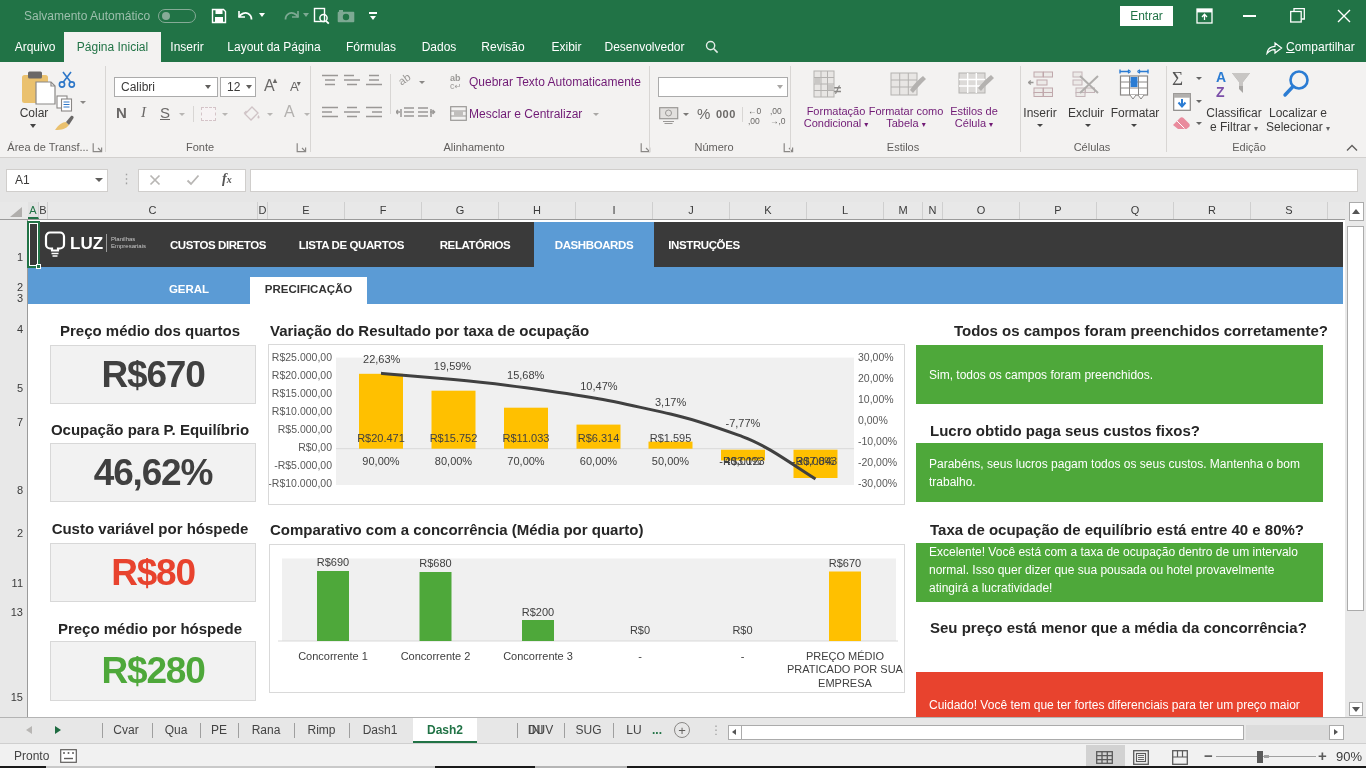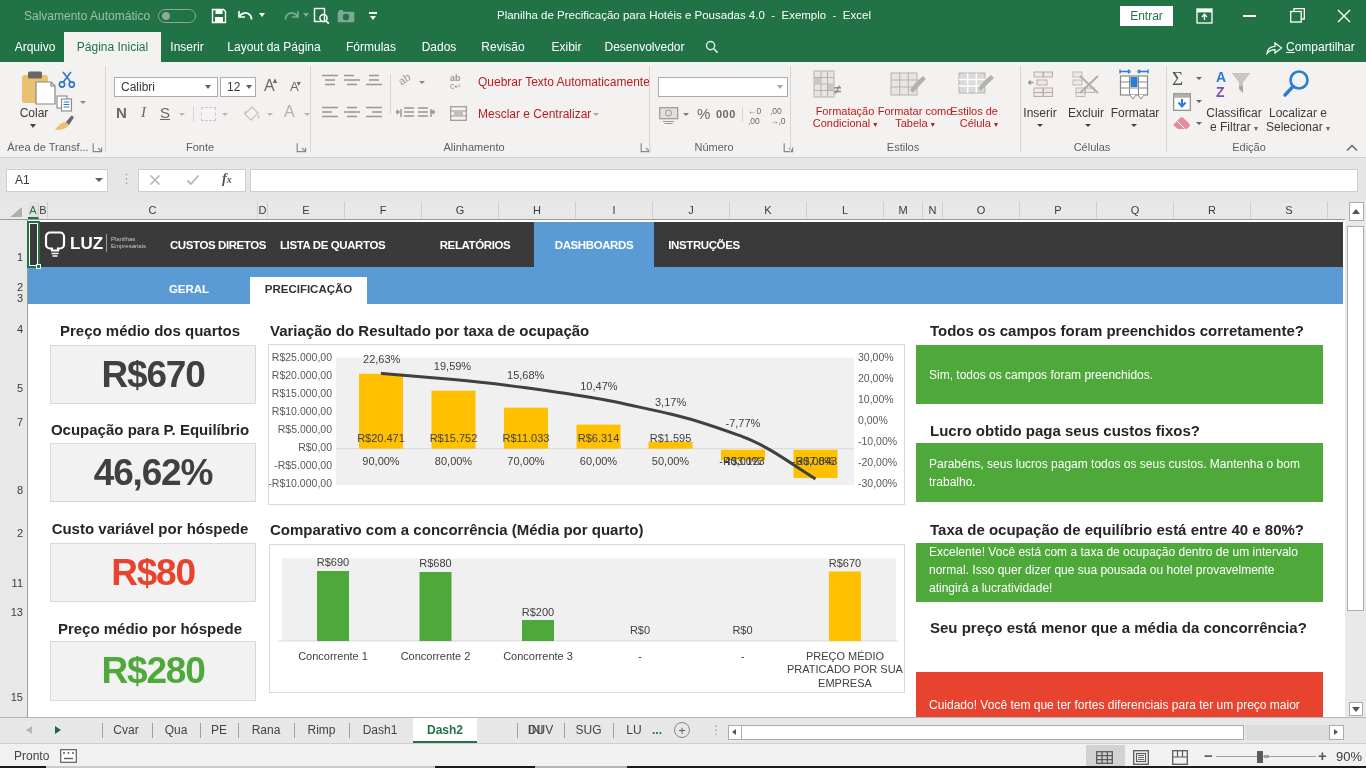--- a/index.html
+++ b/index.html
@@ -8,21 +8,21 @@
 .abs{position:absolute;}
 .wt{color:#fff;}
 
 #titlebar{left:0;top:0;width:1366px;height:32px;background:#217346;}
 #tabsrow{left:0;top:32px;width:1366px;height:30px;background:#217346;}
 .rtab{position:absolute;top:0;height:30px;line-height:30px;color:#fff;font-size:12px;text-align:center;}
 #ribbon{left:0;top:62px;width:1366px;height:96px;background:#f3f2f1;border-bottom:1px solid #d2d0ce;}
 .gsep{position:absolute;top:4px;height:86px;width:1px;background:#d8d6d4;}
 .glabel{position:absolute;top:79px;height:16px;font-size:11px;color:#605e5c;text-align:center;}
 .launch{position:absolute;top:80px;width:12px;height:12px;color:#8a8886;font-size:9px;}
-.dis{color:#b91c1c;margin-left:9px;}
+.dis{color:#701a75;}
 .dk{color:#3b3a39;}
 
 #fbar{left:0;top:158px;width:1366px;height:44px;background:#e6e6e6;}
 
 #colhead{left:0;top:202px;width:1366px;height:18px;background:#e8e8e8;border-bottom:1px solid #9b9b9b;}
 .chd{position:absolute;top:0;height:17px;line-height:17px;font-size:11px;color:#3b3b3b;text-align:center;border-right:1px solid #cfcfcf;}
 
 #grid{left:0;top:220px;width:1366px;height:497px;background:#fff;}
 #gutter{position:absolute;left:0;top:0;width:28px;height:497px;background:#e8e8e8;border-right:1px solid #9b9b9b;}
 .rnum{position:absolute;right:4px;font-size:11px;color:#3b3b3b;width:22px;text-align:right;}
@@ -72,21 +72,20 @@
       <path d="M13 13.8 L15.8 16.6" stroke="#fff" stroke-width="1.8"></path>
     </svg>
 
   <svg class="abs" style="left:337px;top:10px;" width="18" height="13" viewBox="0 0 18 13">
       <rect x="0.7" y="1.7" width="16.6" height="10.6" rx="1" fill="#7da993"></rect>
       <circle cx="9" cy="7" r="3.2" fill="#217346"></circle>
       <rect x="2" y="0" width="4" height="2.4" fill="#7da993"></rect>
     </svg>
   <span class="abs" style="left:369px;top:12px;width:8px;height:1.6px;background:#fff;"></span>
   <span class="abs" style="left:370px;top:16px;width:0;height:0;border-left:3.5px solid transparent;border-right:3.5px solid transparent;border-top:4px solid #fff;"></span>
-  <span class="abs" style="left:497px;top:9px;font-size:11.5px;color:#fff;">Planilha de Precificação para Hotéis e Pousadas 4.0&nbsp; -&nbsp; Exemplo&nbsp; -&nbsp; Excel</span>
   <span class="abs" style="left:1120px;top:6px;width:53px;height:20px;background:#fff;color:#217346;font-size:12px;text-align:center;line-height:20px;">Entrar</span>
 
   <svg class="abs" style="left:1196px;top:8px;" width="17" height="16" viewBox="0 0 17 16">
       <rect x="1" y="1" width="15" height="14" fill="none" stroke="#fff" stroke-width="1.3"></rect>
       <rect x="1" y="1" width="15" height="3.4" fill="#fff"></rect>
       <path d="M8.5 12 L8.5 6.5 M6 9 L8.5 6.2 L11 9" fill="none" stroke="#fff" stroke-width="1.3"></path>
     </svg>
   <span class="abs" style="left:1243px;top:15px;width:13px;height:1.6px;background:#fff;"></span>
   <svg class="abs" style="left:1290px;top:8px;" width="15" height="15" viewBox="0 0 15 15">
       <rect x="0.7" y="3.5" width="10.5" height="10.5" fill="none" stroke="#fff" stroke-width="1.3"></rect>
@@ -241,21 +240,21 @@
       <rect x="1" y="3" width="26" height="22" fill="#e8e6e4" stroke="#b4b2b0" stroke-width="1"></rect>
       <path d="M1 10h26M1 17h26M9.7 3v22M18.3 3v22" stroke="#b4b2b0" stroke-width="1"></path>
       <path d="M20 20 C24 14 28 10 33 6 L36 9 C31 14 27 18 23 23 Z" fill="#b4b2b0"></path>
     </svg>
   <span class="abs dis" style="left:862px;top:43px;width:88px;text-align:center;font-size:11px;">Formatar como<br>Tabela <span style="font-size:8px;">▾</span></span>
   <svg class="abs" style="left:958px;top:8px;" width="38" height="32" viewBox="0 0 38 32">
       <rect x="1" y="3" width="26" height="20" fill="#dcdad8" stroke="#b4b2b0" stroke-width="1"></rect>
       <path d="M1 9.5h26M1 16h26M9.7 3v20M18.3 3v20" stroke="#fff" stroke-width="1.4"></path>
       <path d="M20 18 C24 13 28 9 33 5 L36 8 C31 13 27 16 23 21 Z" fill="#b4b2b0"></path>
     </svg>
-  <span class="abs dis" style="left:911px;top:43px;width:78px;text-align:right;font-size:11px;">Estilos de<br>Célula <span style="font-size:8px;">▾</span></span>
+  <span class="abs dis" style="left:935px;top:43px;width:78px;text-align:center;font-size:11px;">Estilos de<br>Célula <span style="font-size:8px;">▾</span></span>
   <span class="glabel" style="left:853px;width:100px;">Estilos</span>
   <div class="gsep" style="left:1020px;"></div>
 
   <svg class="abs" style="left:1028px;top:9px;" width="26" height="26" viewBox="0 0 26 26">
       <g fill="#eceae8" stroke="#c0a8ac" stroke-width="1">
         <rect x="6" y="1" width="9" height="5"></rect>
         <rect x="15.5" y="1" width="9" height="5"></rect>
         <rect x="9" y="9" width="10" height="5"></rect>
         <rect x="6" y="17" width="9" height="5"></rect>
         <rect x="15.5" y="17" width="9" height="5"></rect>
@@ -382,21 +381,21 @@
 
 <svg class="abs" style="left:42px;top:229px;" width="105" height="31" viewBox="0 0 105 31">
   <path d="M8 3.5 h10 a4 4 0 0 1 4 4 v8 a4 4 0 0 1 -4 4 h-2 v2 h-6 v-2 h-2 a4 4 0 0 1 -4-4 v-8 a4 4 0 0 1 4-4 z" fill="none" stroke="#fff" stroke-width="2.2"></path>
   <path d="M9.5 24.5h7M10.5 27h5" stroke="#fff" stroke-width="1.6"></path>
   <text x="28" y="20" font-size="17" font-weight="bold" fill="#fff" font-family="Liberation Sans">LUZ</text>
   <rect x="64" y="5" width="1" height="18" fill="#9a9a9a"></rect>
   <text x="69" y="12" font-size="6" fill="#c8c8c8" font-family="Liberation Sans">Planilhas</text>
   <text x="69" y="19" font-size="6" fill="#c8c8c8" font-family="Liberation Sans">Empresariais</text>
 </svg>
 <span class="abs wt" style="left:153px;top:239px;width:130px;text-align:center;font-weight:bold;font-size:11.5px;letter-spacing:-0.4px;">CUSTOS DIRETOS</span>
-<span class="abs wt" style="left:280px;top:239px;width:130px;text-align:left;font-weight:bold;font-size:11.5px;letter-spacing:-0.4px;">LISTA DE QUARTOS</span>
+<span class="abs wt" style="left:274px;top:239px;width:130px;text-align:right;font-weight:bold;font-size:11.5px;letter-spacing:-0.4px;">LISTA DE QUARTOS</span>
 <span class="abs wt" style="left:410px;top:239px;width:130px;text-align:center;font-weight:bold;font-size:11.5px;letter-spacing:-0.4px;">RELATÓRIOS</span>
 <span class="abs wt" style="left:534px;top:239px;width:120px;text-align:center;font-weight:bold;font-size:11.5px;letter-spacing:-0.4px;">DASHBOARDS</span>
 <span class="abs wt" style="left:644px;top:239px;width:120px;text-align:center;font-weight:bold;font-size:11.5px;letter-spacing:-0.4px;">INSTRUÇÕES</span>
 <span class="abs wt" style="left:154px;top:283px;width:70px;text-align:center;font-weight:bold;font-size:11.5px;">GERAL</span>
 <div class="abs" style="left:250px;top:276.5px;width:117px;height:27px;background:#fff;"></div>
 <span class="abs" style="left:250px;top:283px;width:117px;text-align:center;font-weight:bold;font-size:11.5px;color:#333;">PRECIFICAÇÃO</span>
 
 <div class="abs" style="left:27px;top:220.5px;width:13px;height:47px;border:2px solid #217346;box-shadow:inset 0 0 0 1px #fff;"></div>
 <div class="abs" style="left:36px;top:264px;width:5px;height:5px;background:#217346;border:1px solid #fff;"></div>
 
@@ -491,21 +490,21 @@
     <text x="268" y="114.5">Concorrente 3</text>
         <text x="370" y="114.5">-</text>
     <text x="472.5" y="114.5">-</text>
     <text x="575" y="114.5">PREÇO MÉDIO</text>
     <text x="575" y="128">PRATICADO POR SUA</text>
     <text x="575" y="141.5">EMPRESA</text>
   </g>
 </svg>
 </div>
 
-<span class="qtitle" style="top:322px;">Todos os campos foram preenchidos corretamente?</span>
+<span class="qtitle" style="top:322px;margin-left:24px;">Todos os campos foram preenchidos corretamente?</span>
 <div class="qbox green" style="top:345px;height:59px;padding-top:21px;">Sim, todos os campos foram preenchidos.</div>
 <span class="qtitle" style="top:422px;">Lucro obtido paga seus custos fixos?</span>
 <div class="qbox green" style="top:443px;height:59px;padding-top:12px;">Parabéns, seus lucros pagam todos os seus custos. Mantenha o bom trabalho.</div>
 <span class="qtitle" style="top:521px;">Taxa de ocupação de equilíbrio está entre 40 e 80%?</span>
 <div class="qbox green" style="top:543px;height:59px;padding-top:0;">Excelente! Você está com a taxa de ocupação dentro de um intervalo normal. Isso quer dizer que sua pousada ou hotel provavelmente atingirá a lucratividade!</div>
 <span class="qtitle" style="top:619px;">Seu preço está menor que a média da concorrência?</span>
 <div class="qbox red" style="top:672px;height:60px;padding-top:24px;">Cuidado! Você tem que ter fortes diferenciais para ter um preço maior que a média de mercado.</div>
 
 <div class="abs" id="vscroll" style="left:1345px;top:202px;width:21px;height:515px;background:#e9e9e9;">
   <span class="abs" style="left:4px;top:0px;width:15px;height:19px;background:#fff;border:1px solid #ababab;"></span>

